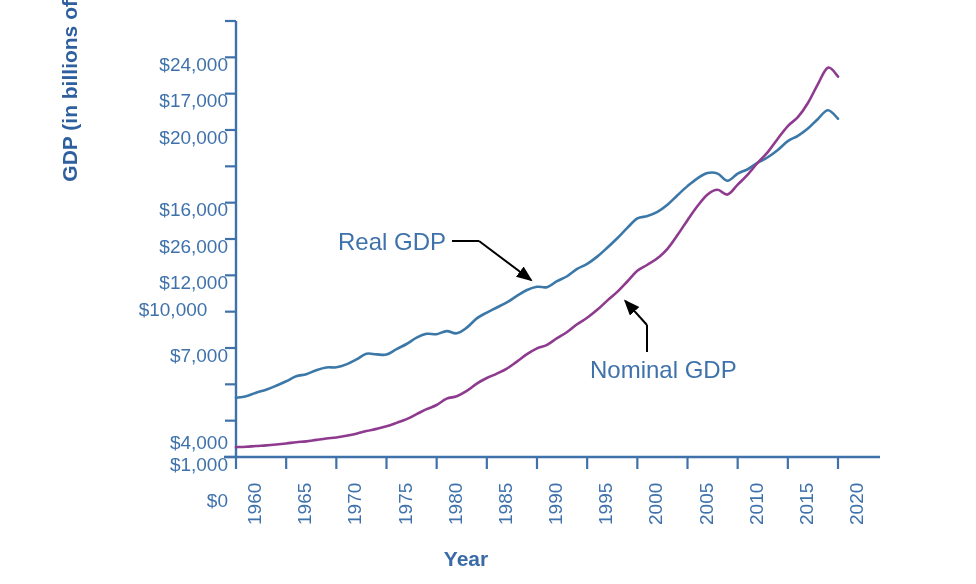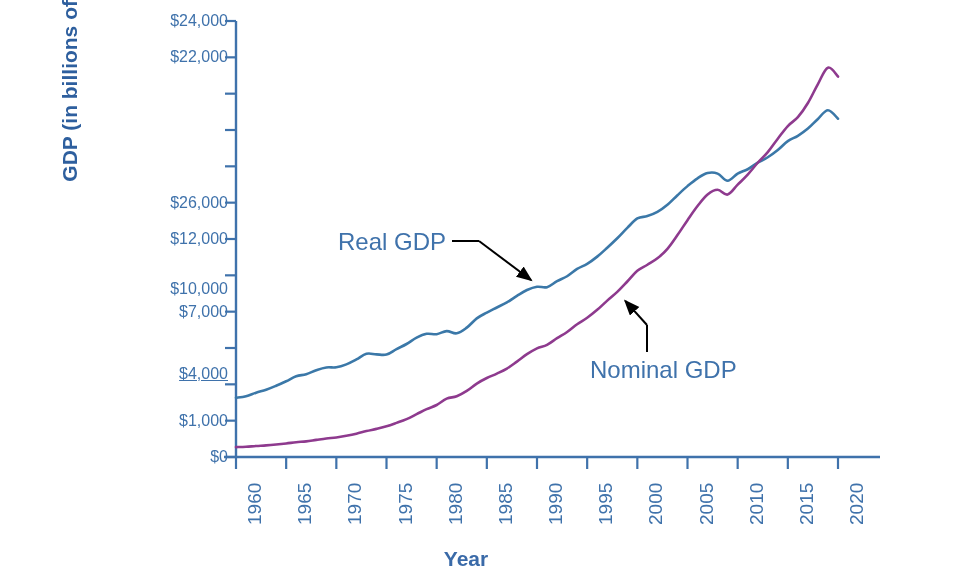--- a/index.html
+++ b/index.html
@@ -29,23 +29,24 @@
     text-align:center;
     font-size:21px;font-weight:bold;color:#3a6aa8;
   }
 
   
   .ytick{
     position:absolute;
     right:0;
     width:110px;
     text-align:right;
-    font-size:16px;color:#3f72ab;
+    font-size:19px;color:#3f72ab;
     transform:translateY(-50%);
     white-space:nowrap;
+    margin-top:44px;
   }
   .ytick-wrap{position:absolute;left:110px;top:0;width:118px;height:584px;}
 
   .xtick{
     position:absolute;
     font-size:19px;color:#3f72ab;
     transform-origin:left top;
     transform:rotate(-90deg);
     white-space:nowrap;
   }
@@ -61,26 +62,28 @@
 </head>
 <body>
 
 <div id="chart-root">
 
   <div class="y-axis-title">GDP (in billions of dollars)</div>
 
   <div class="ytick-wrap" id="ytick-wrap">
       <div class="ytick" style="top: 457px;">$0</div>
       <div class="ytick" style="top: 420.667px;">$1,000</div>
-      <div class="ytick" style="top: 374px; text-decoration: underline;">$4,000</div>
+      <div class="ytick" style="top: 399px;">$4,000</div>
       <div class="ytick" style="top: 311.667px;">$7,000</div>
-      <div class="ytick" style="top: 289px;">$10,000</div>
+      <div class="ytick" style="top: 266px; text-align: center;">$10,000</div>
       <div class="ytick" style="top: 239px;">$12,000</div>
       <div class="ytick" style="top: 202.667px;">$26,000</div>
-      <div class="ytick" style="top: 57.3333px;">$22,000</div>
+      <div class="ytick" style="top: 166.333px;">$16,000</div>
+      <div class="ytick" style="top: 93.6667px;">$20,000</div>
+      <div class="ytick" style="top: 57.3333px;">$17,000</div>
       <div class="ytick" style="top: 21px;">$24,000</div>
     </div>
 
   <div id="xtick-wrap">
       <div class="xtick" style="left: 244px; top: 525px;">1960</div>
       <div class="xtick" style="left: 294.167px; top: 525px;">1965</div>
       <div class="xtick" style="left: 344.333px; top: 525px;">1970</div>
       <div class="xtick" style="left: 394.5px; top: 525px;">1975</div>
       <div class="xtick" style="left: 444.667px; top: 525px;">1980</div>
       <div class="xtick" style="left: 494.833px; top: 525px;">1985</div>

